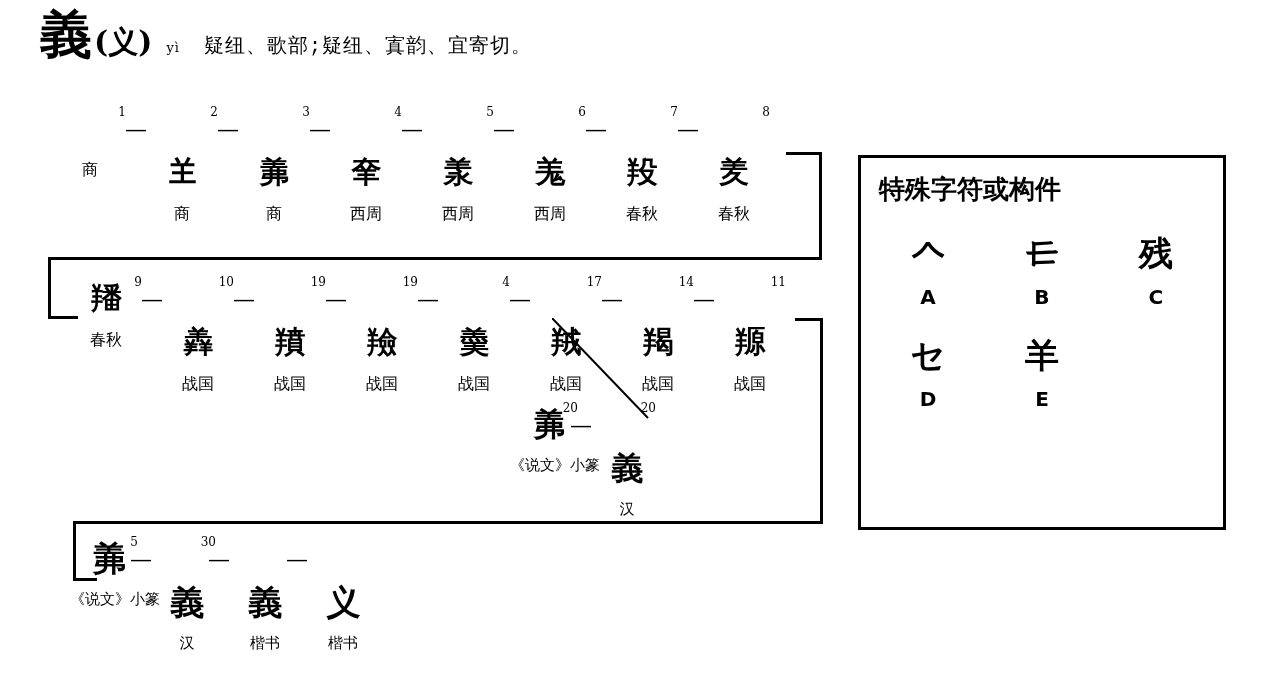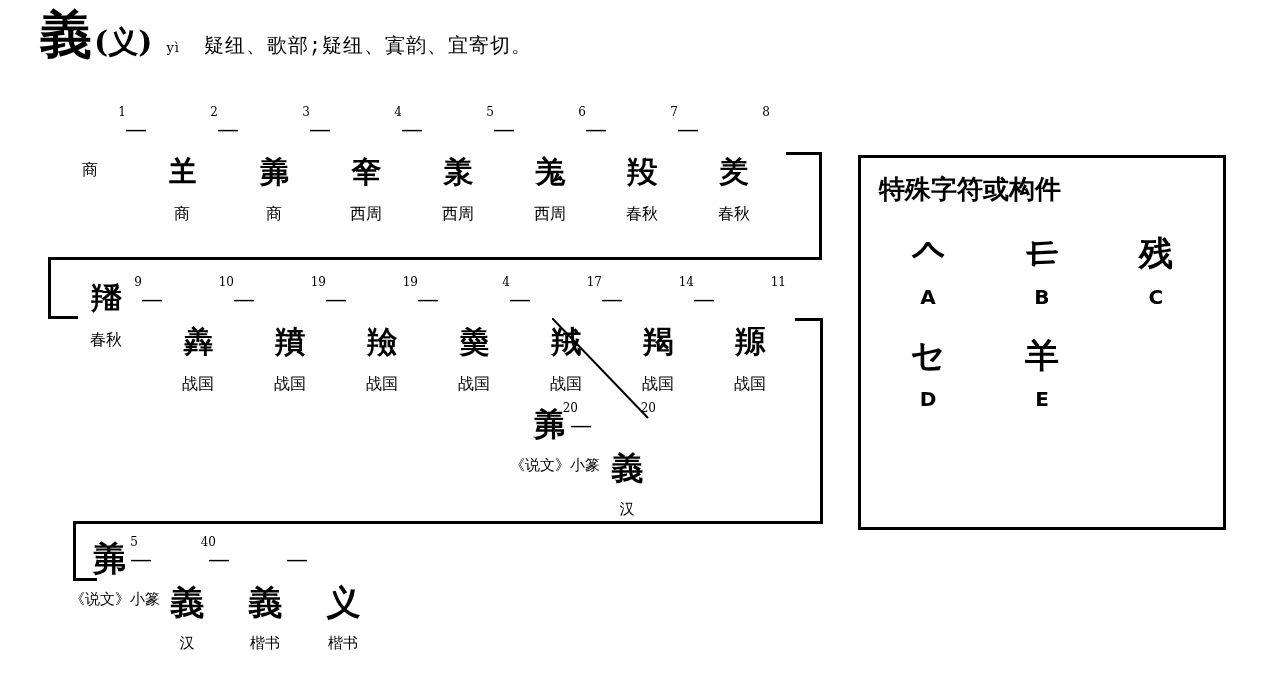--- a/index.html
+++ b/index.html
@@ -294,21 +294,21 @@
 
 <div class="row" id="row4">
   <div class="cell">
     <span class="form">羛</span>
     <span class="num">5</span>
     <span class="era">《说文》小篆</span>
   </div>
   <div class="cell">
     <span class="dash">—</span>
     <span class="form">義</span>
-    <span class="num">40</span>
+    <span class="num">30</span>
     <span class="era">汉</span>
   </div>
   <div class="cell">
     <span class="dash">—</span>
     <span class="form">義</span>
     <span class="num"></span>
     <span class="era">楷书</span>
   </div>
   <div class="cell">
     <span class="dash">—</span>

